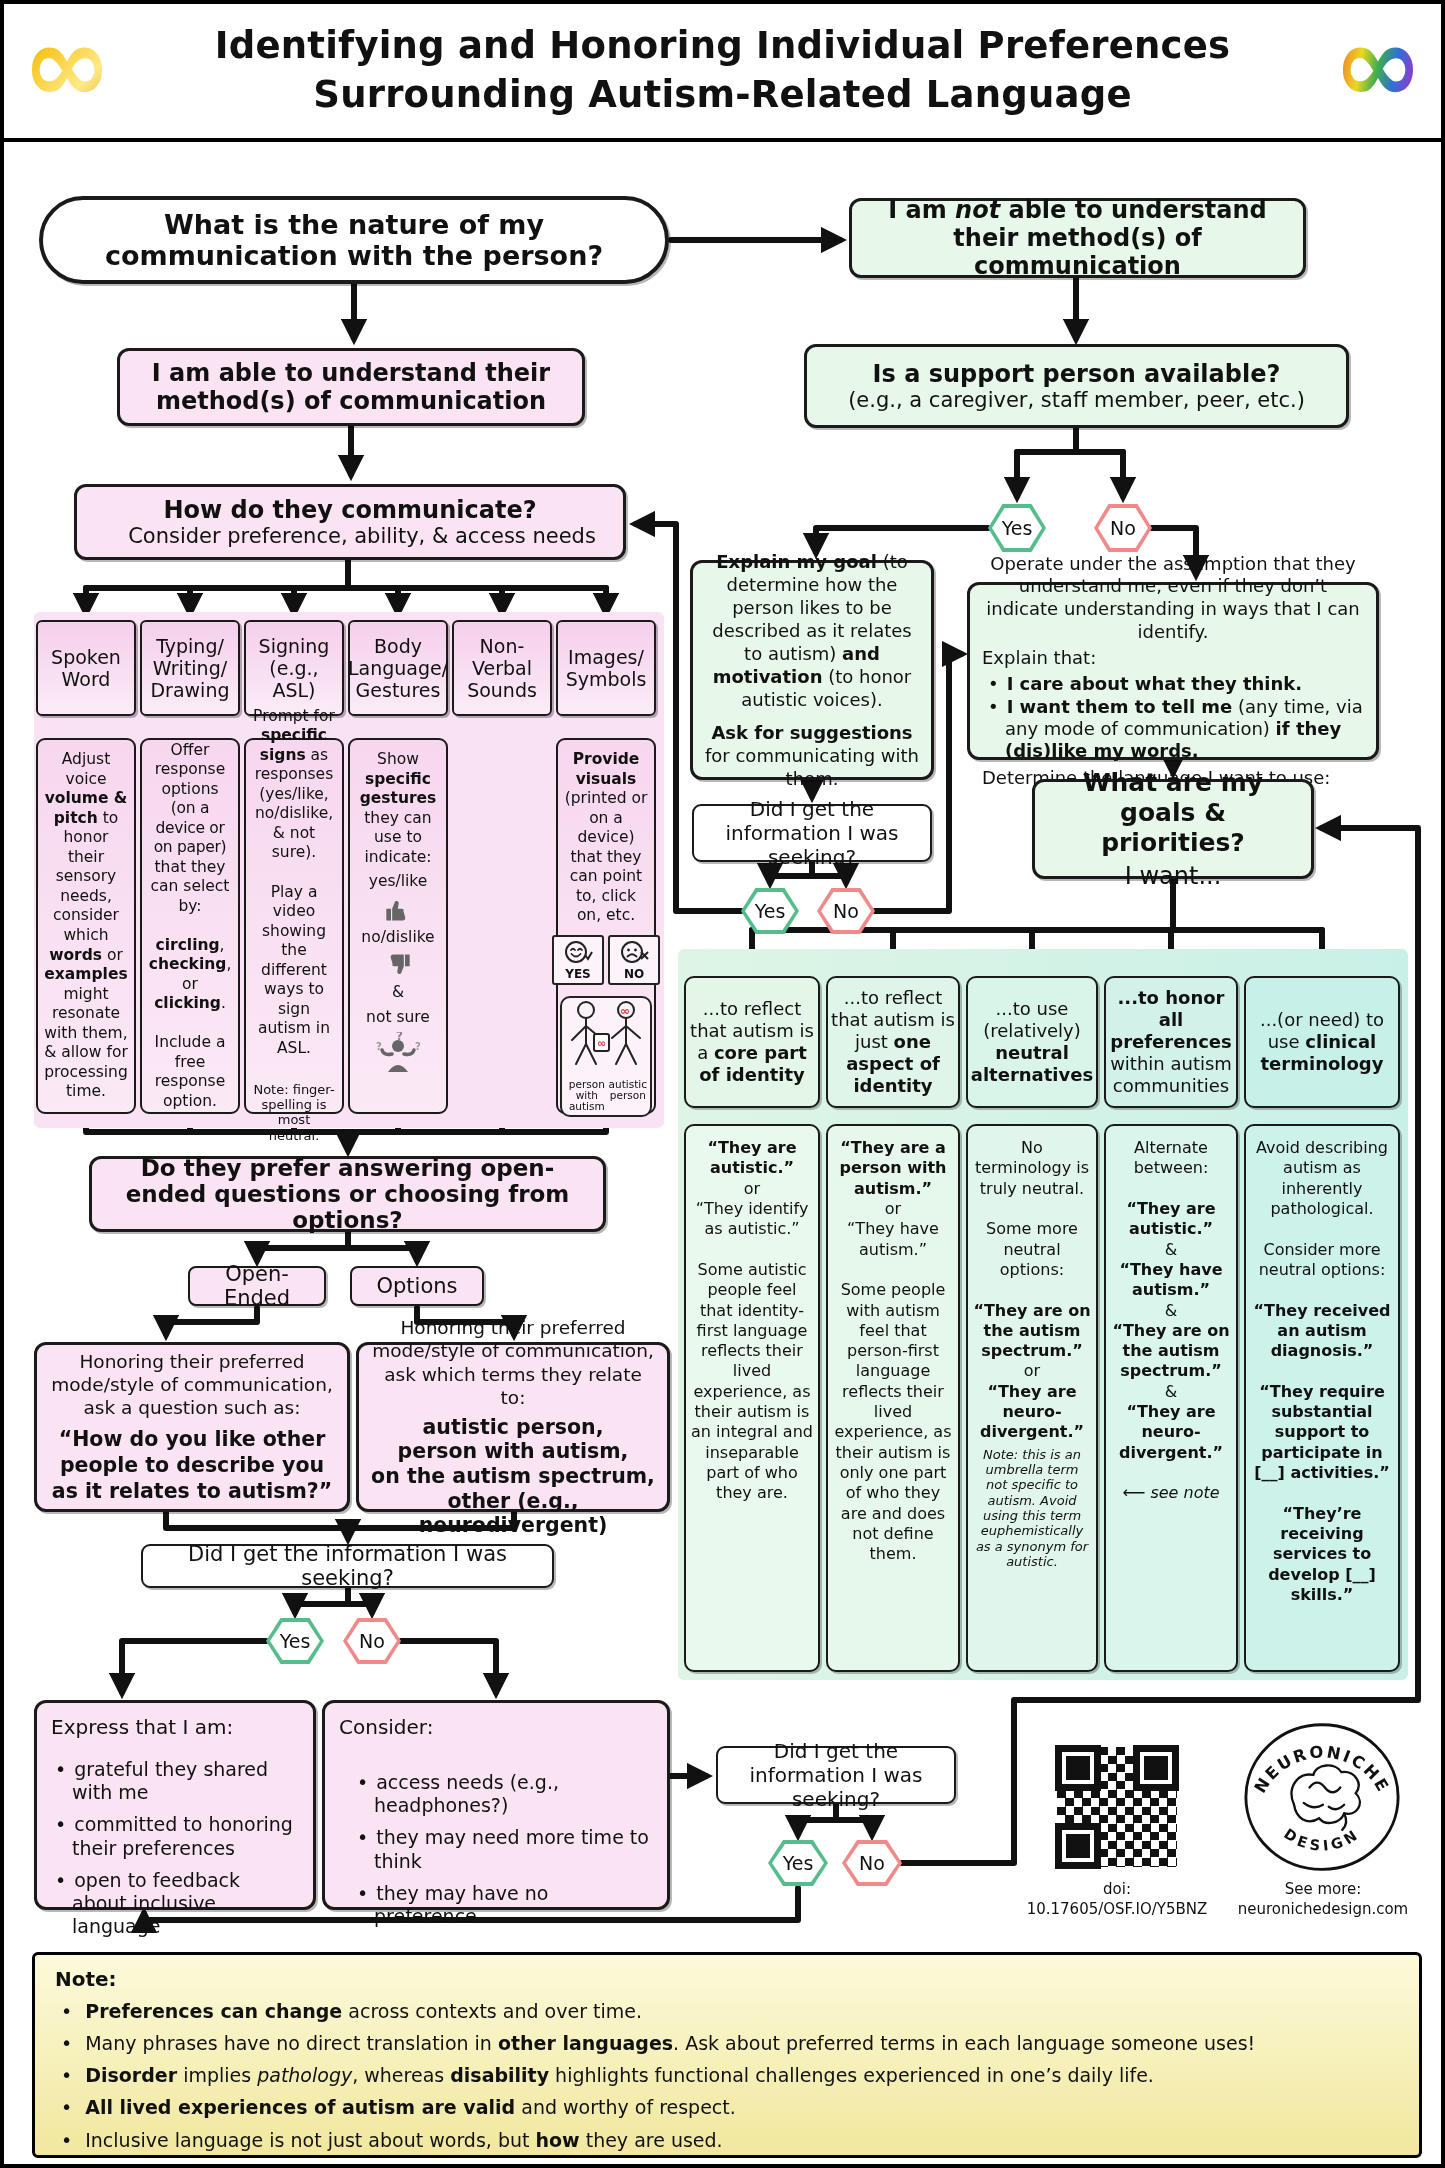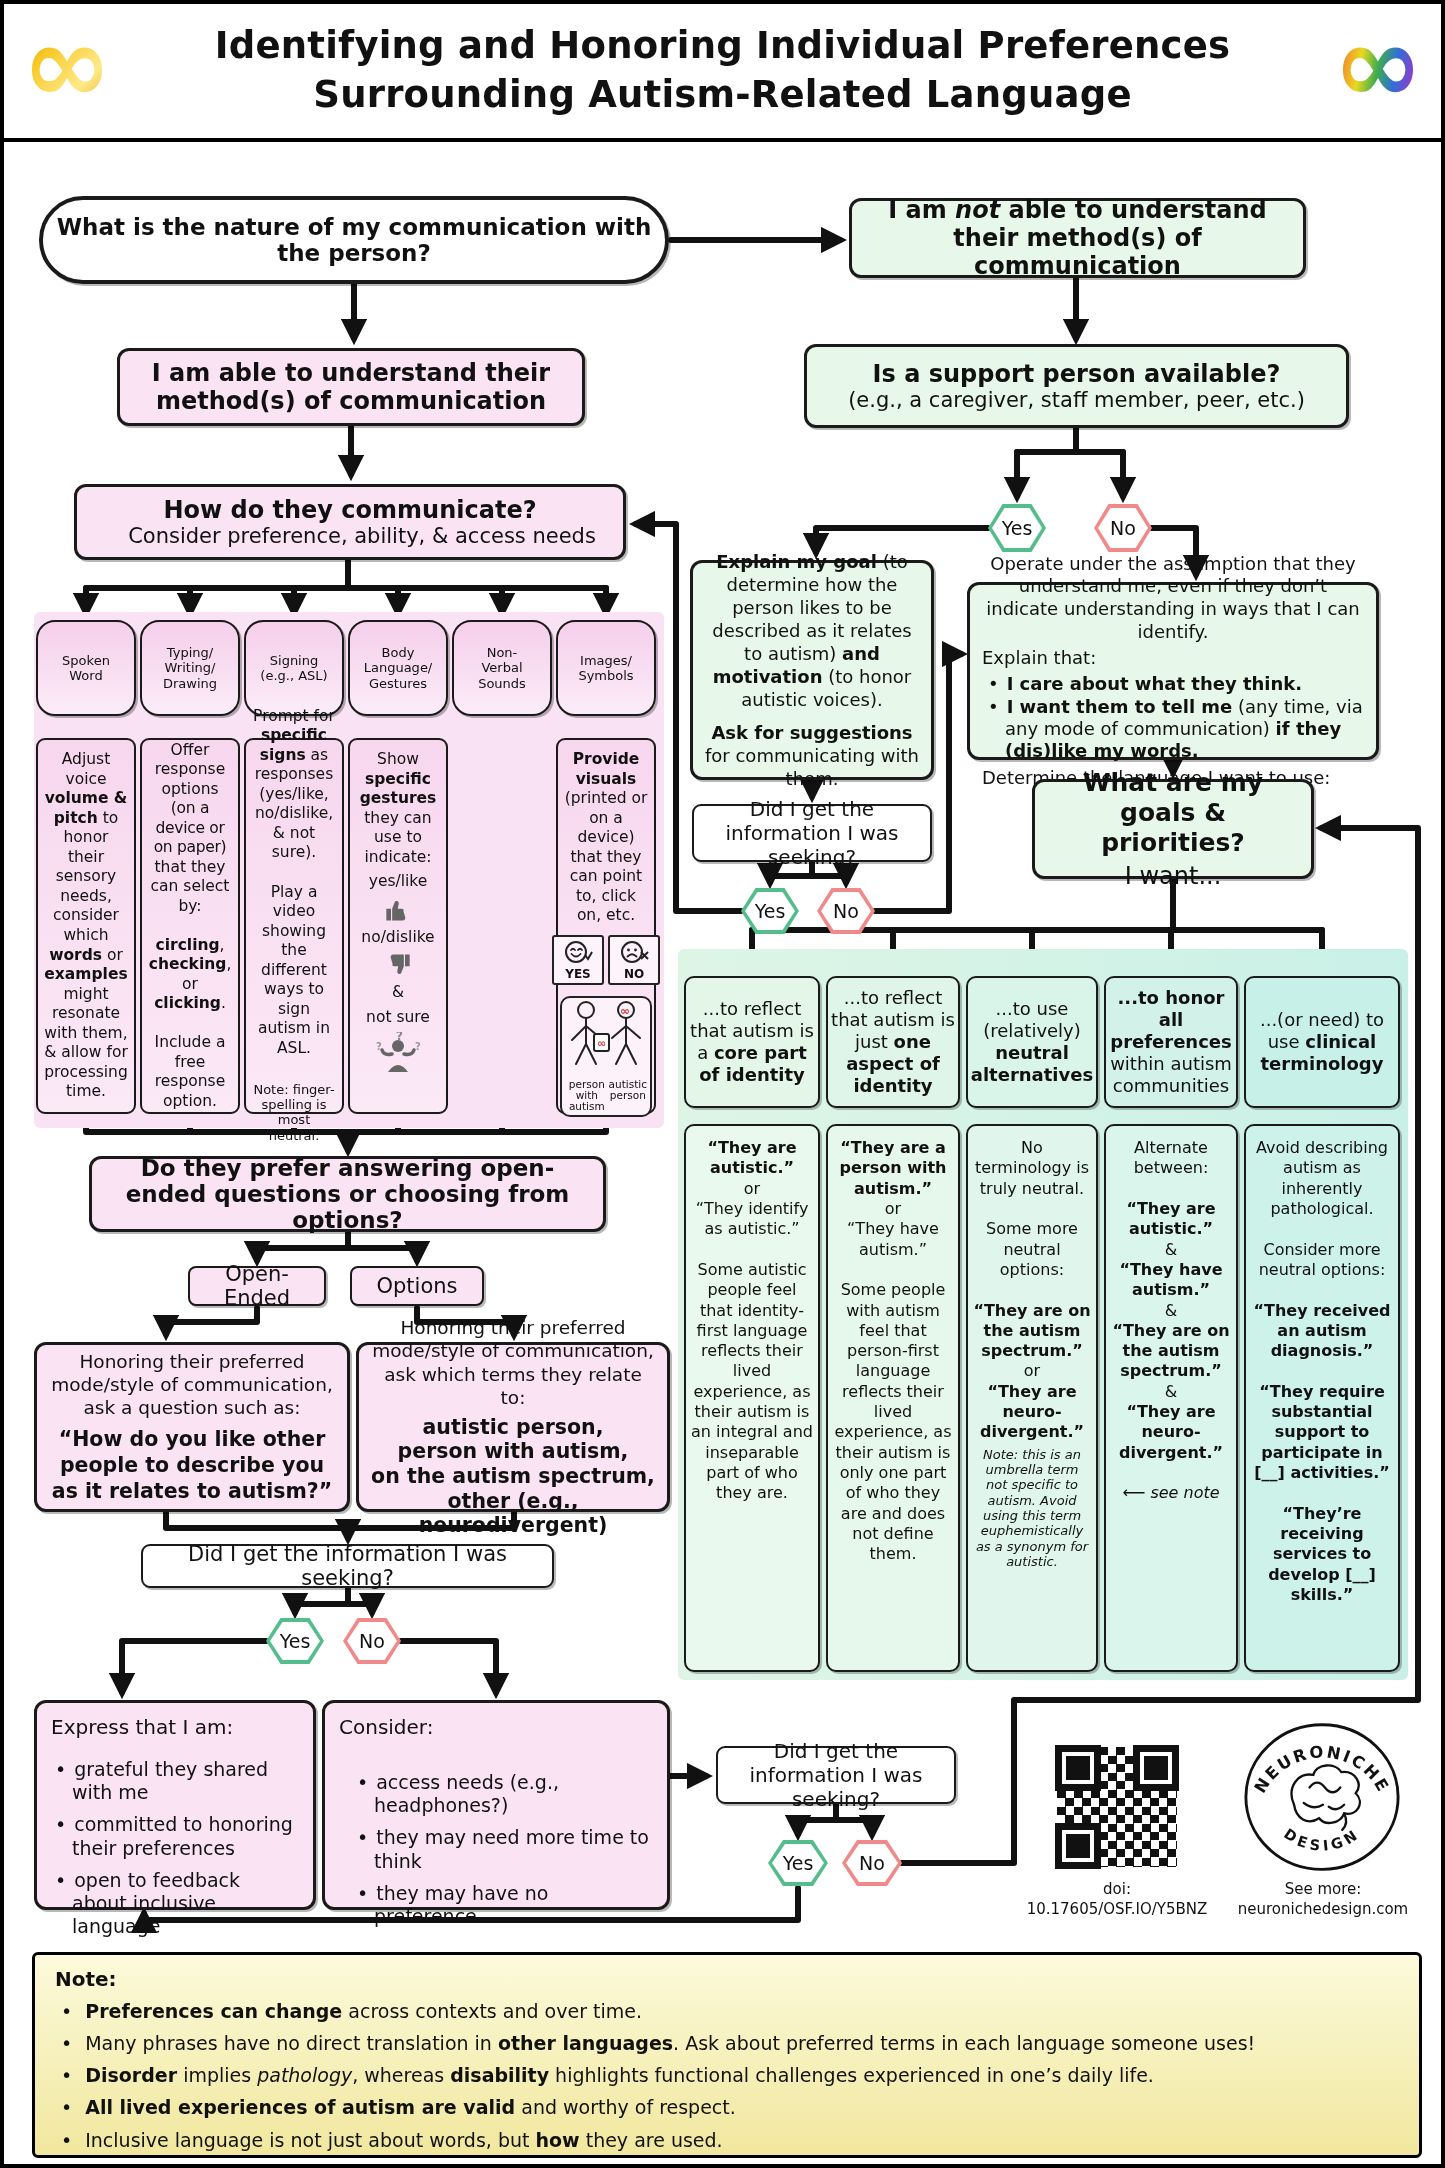--- a/index.html
+++ b/index.html
@@ -18,21 +18,21 @@
   
   .box{border:3px solid #1a1a1a;border-radius:12px;display:flex;flex-direction:column;align-items:center;justify-content:center;
        text-align:center;box-shadow:2px 2px 0 rgba(0,0,0,.28);padding:6px 10px;}
   .pink{background:#fae3f2;}
   .green{background:#e7f7e9;}
   .whitebox{background:#fff;}
   .oval{border-radius:46px;border-width:4px;}
   .band{border-radius:6px;z-index:1;}
   .band1{background:#f9e2f3;}
   .band2{background:linear-gradient(90deg,#def5e6,#c9f0e7);}
-  .mhead{border-width:2.5px;border-radius:19px;font-size:13px;line-height:1.16;padding:0 2px;background:linear-gradient(180deg,#f5cfeb,#fbecf8);}
+  .mhead{border-width:2.5px;border-radius:6px;font-size:19px;line-height:1.16;padding:0 2px;background:linear-gradient(180deg,#f5cfeb,#fbecf8);}
   .mbody{border:2.5px solid #1a1a1a;border-radius:9px;background:linear-gradient(180deg,#f7d7ee,#fbe9f6);
          font-size:15.5px;line-height:1.26;padding:10px 5px;display:flex;flex-direction:column;align-items:center;text-align:center;gap:5px;}
   .ghead{border:2.5px solid #1a1a1a;border-radius:10px;font-size:18px;line-height:1.22;display:flex;align-items:center;justify-content:center;text-align:center;padding:4px 3px;box-shadow:2px 2px 0 rgba(0,0,0,.25);}
   .gbody{border:2.5px solid #1a1a1a;border-radius:10px;font-size:16px;line-height:1.27;text-align:center;padding:12px 5px;box-shadow:2px 2px 0 rgba(0,0,0,.25);}
   .hex{clip-path:polygon(25% 0,75% 0,100% 50%,75% 100%,25% 100%,0 50%);z-index:3;}
   .hex-in{position:absolute;inset:4px;clip-path:polygon(25% 0,75% 0,100% 50%,75% 100%,25% 100%,0 50%);
           background:#fff;display:flex;align-items:center;justify-content:center;font-size:19px;}
   .hexg{background:#55bd8c;} .hexr{background:#f08a8a;}
   .small{font-size:13px;line-height:1.18;display:inline-block;margin-top:4px;}
   .tight{letter-spacing:-0.3px;}
@@ -140,21 +140,21 @@
     <div class="hdr-title">
       <div>Identifying and Honoring Individual Preferences</div>
       <div>Surrounding Autism-Related Language</div>
     </div>
     <span class="inf rainbow">∞</span>
   </div>
 
   <div class="abs band band1 lay" style="left:30px;top:608px;width:630px;height:516px;"></div>
   <div class="abs band band2 lay" style="left:674px;top:945px;width:730px;height:731px;"></div>
 
-  <div class="abs box whitebox oval lay" style="left:35px;top:192px;width:630px;height:88px;font-size:23px;font-weight:bold;">
+  <div class="abs box whitebox oval lay" style="left:35px;top:192px;width:630px;height:88px;font-size:27px;font-weight:bold;">
     <span>What is the nature of my communication with the person?</span>
   </div>
   <div class="abs box green lay" style="left:845px;top:194px;width:457px;height:80px;font-size:24px;font-weight:bold;">
     <span>I am <i>not</i> able to understand their method(s) of communication</span>
   </div>
   <div class="abs box pink lay" style="left:113px;top:344px;width:468px;height:78px;font-size:24px;font-weight:bold;">
     <span>I am able to understand their method(s) of communication</span>
   </div>
   <div class="abs box green lay" style="left:800px;top:340px;width:545px;height:84px;">
     <div style="font-size:24px;font-weight:bold;">Is a support person available?</div>

